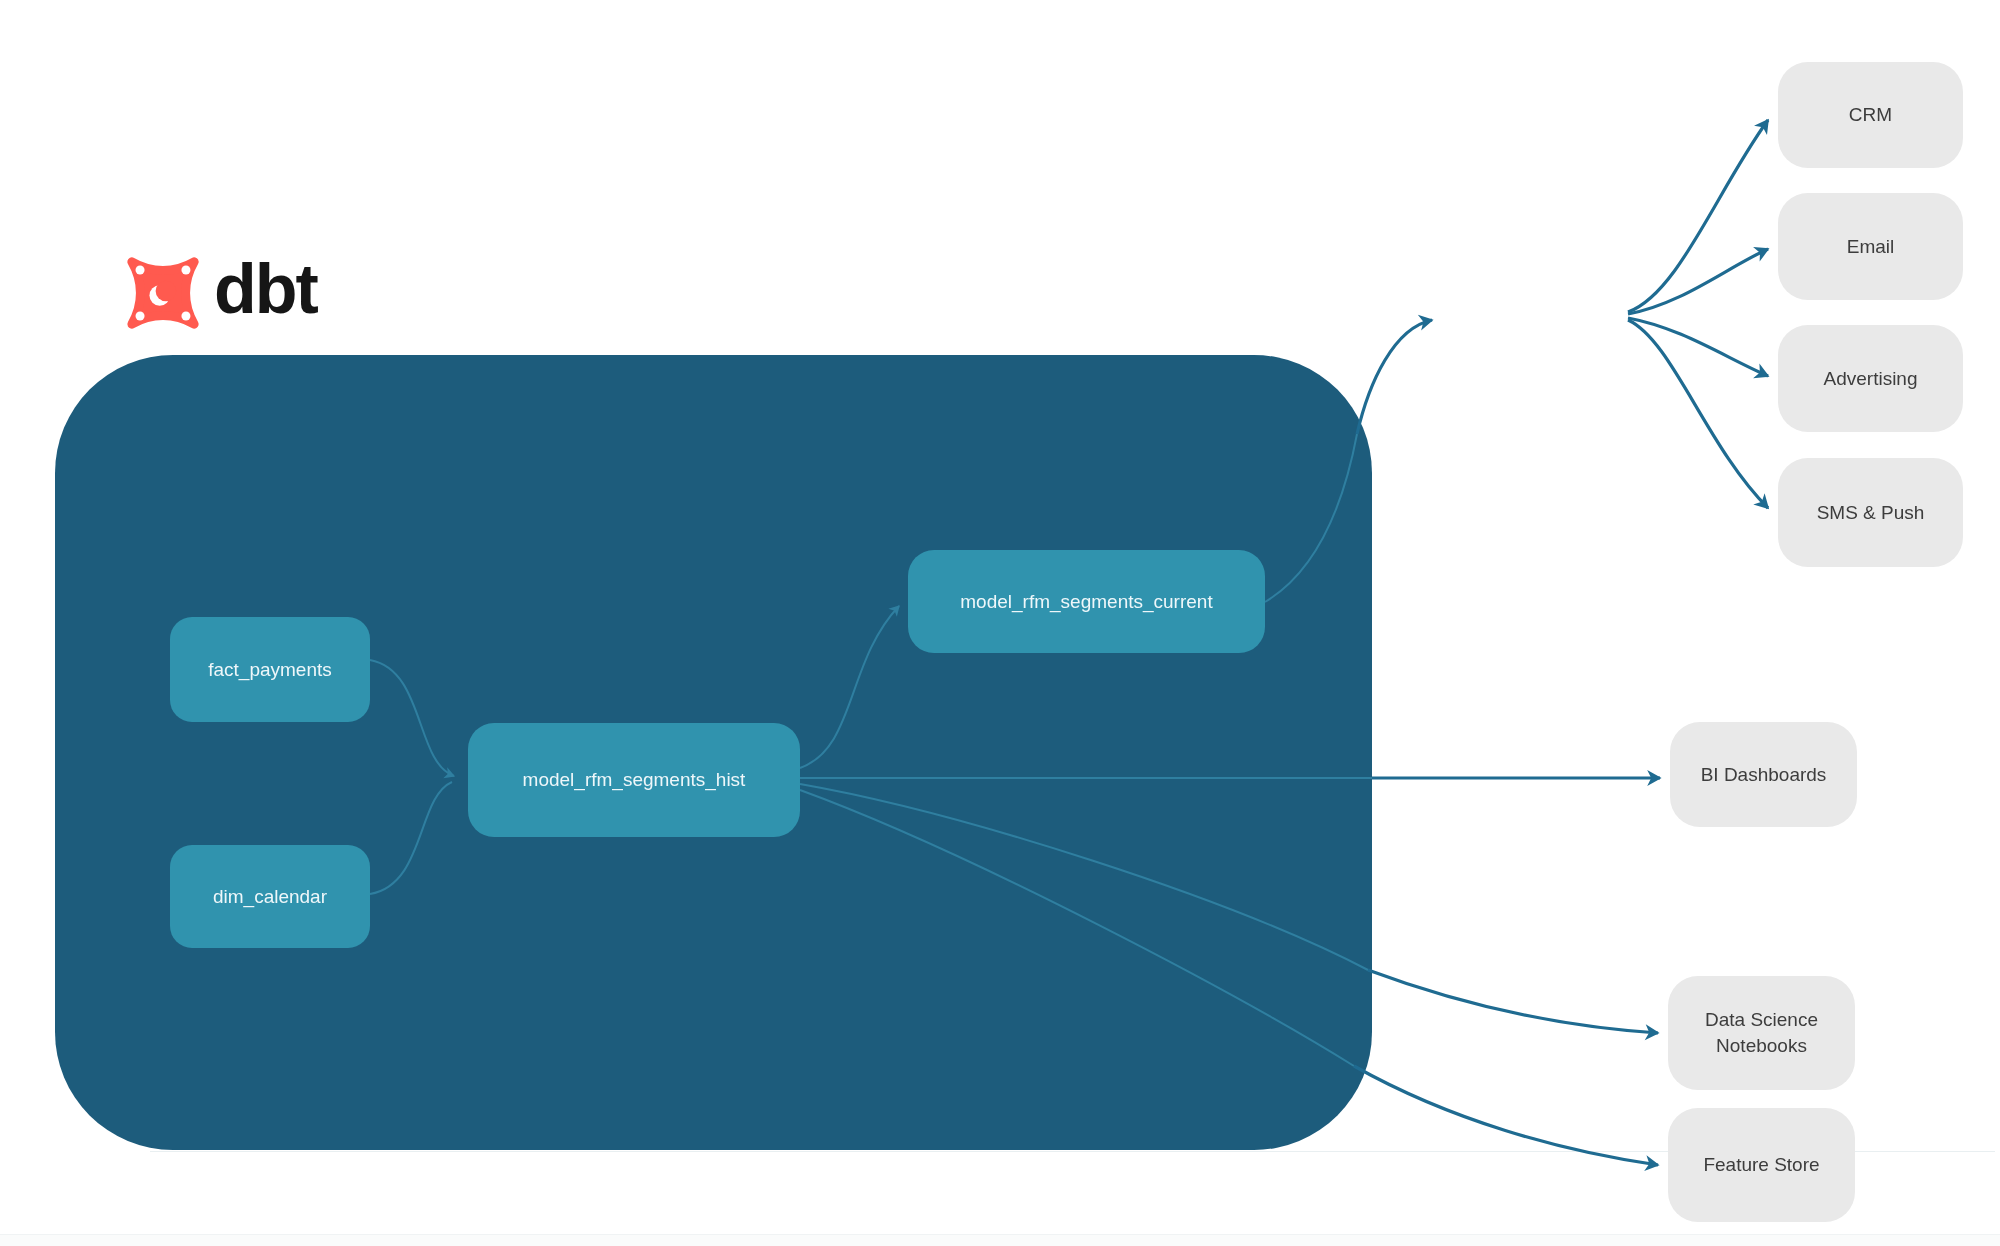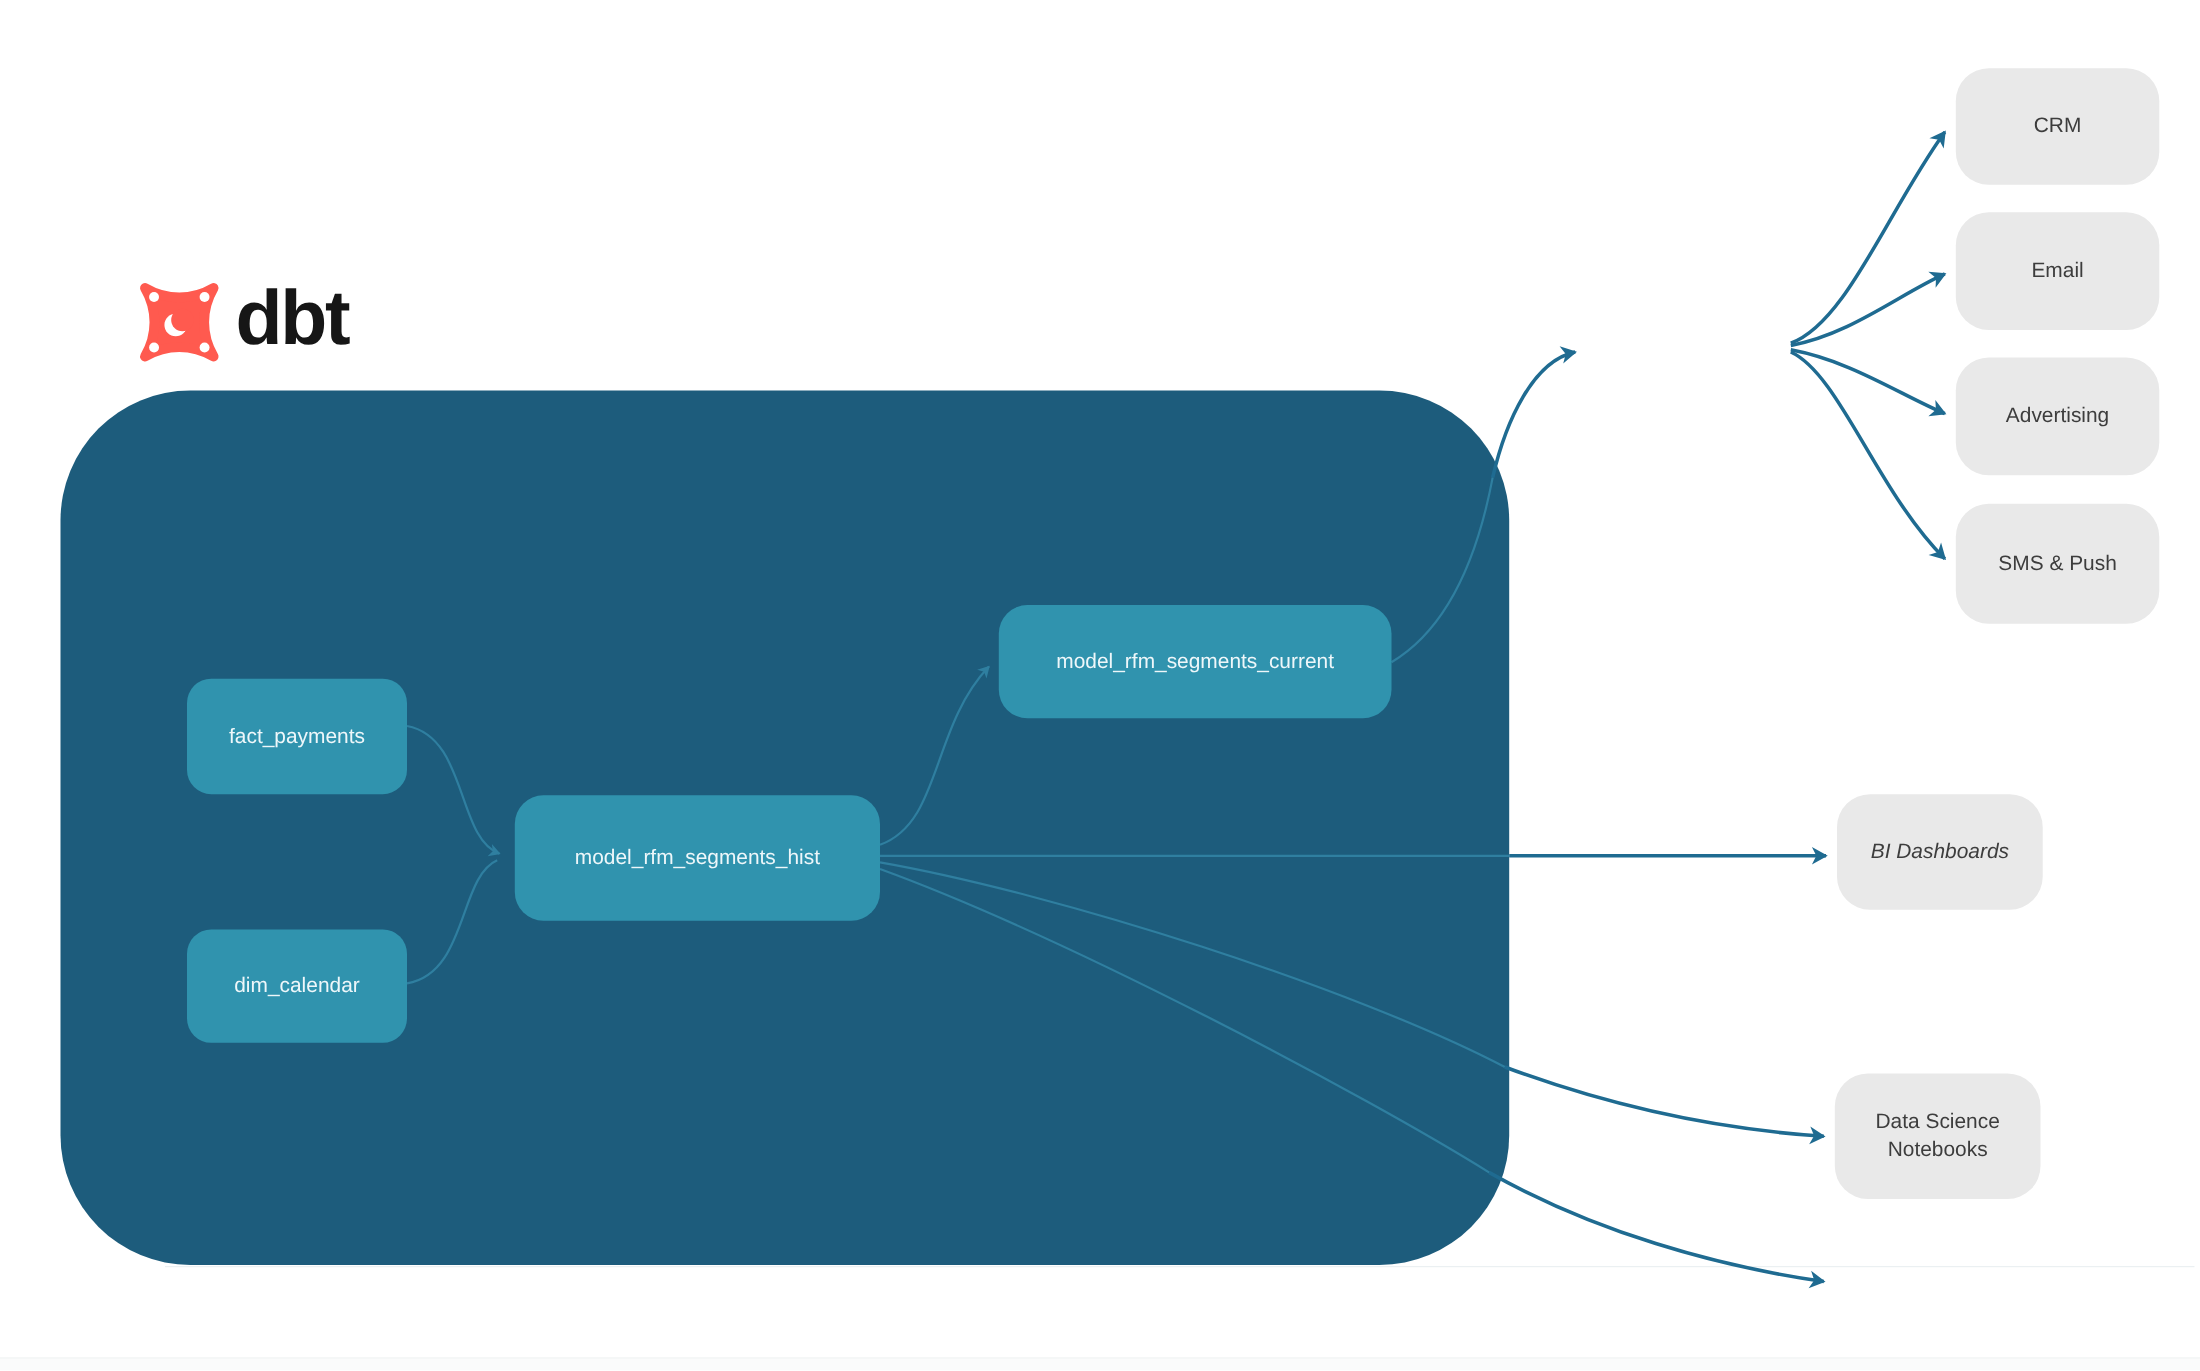--- a/index.html
+++ b/index.html
@@ -111,25 +111,28 @@
   </div>
 
   <div class="abs node node-gray" style="left:1778px;top:325px;width:185px;height:107px;">
     <span>Advertising</span>
   </div>
 
   <div class="abs node node-gray" style="left:1778px;top:458px;width:185px;height:109px;">
     <span>SMS &amp; Push</span>
   </div>
 
-  <div class="abs node node-gray" style="left:1670px;top:722px;width:187px;height:105px;font-style:italic;">
+  <div class="abs node node-gray" style="left:1670px;top:722px;width:187px;height:105px;">
     <span>BI Dashboards</span>
   </div>
 
   <div class="abs node node-gray" style="left:1668px;top:976px;width:187px;height:114px;">
     <span>Data Science Notebooks</span>
   </div>
 
+  <div class="abs node node-gray" style="left:1668px;top:1108px;width:187px;height:114px;">
+    <span>Feature Store</span>
+  </div>
 
   <div class="abs divider"></div>
   <div class="abs footer-strip"></div>
 
 </div>
 
 </body></html>

